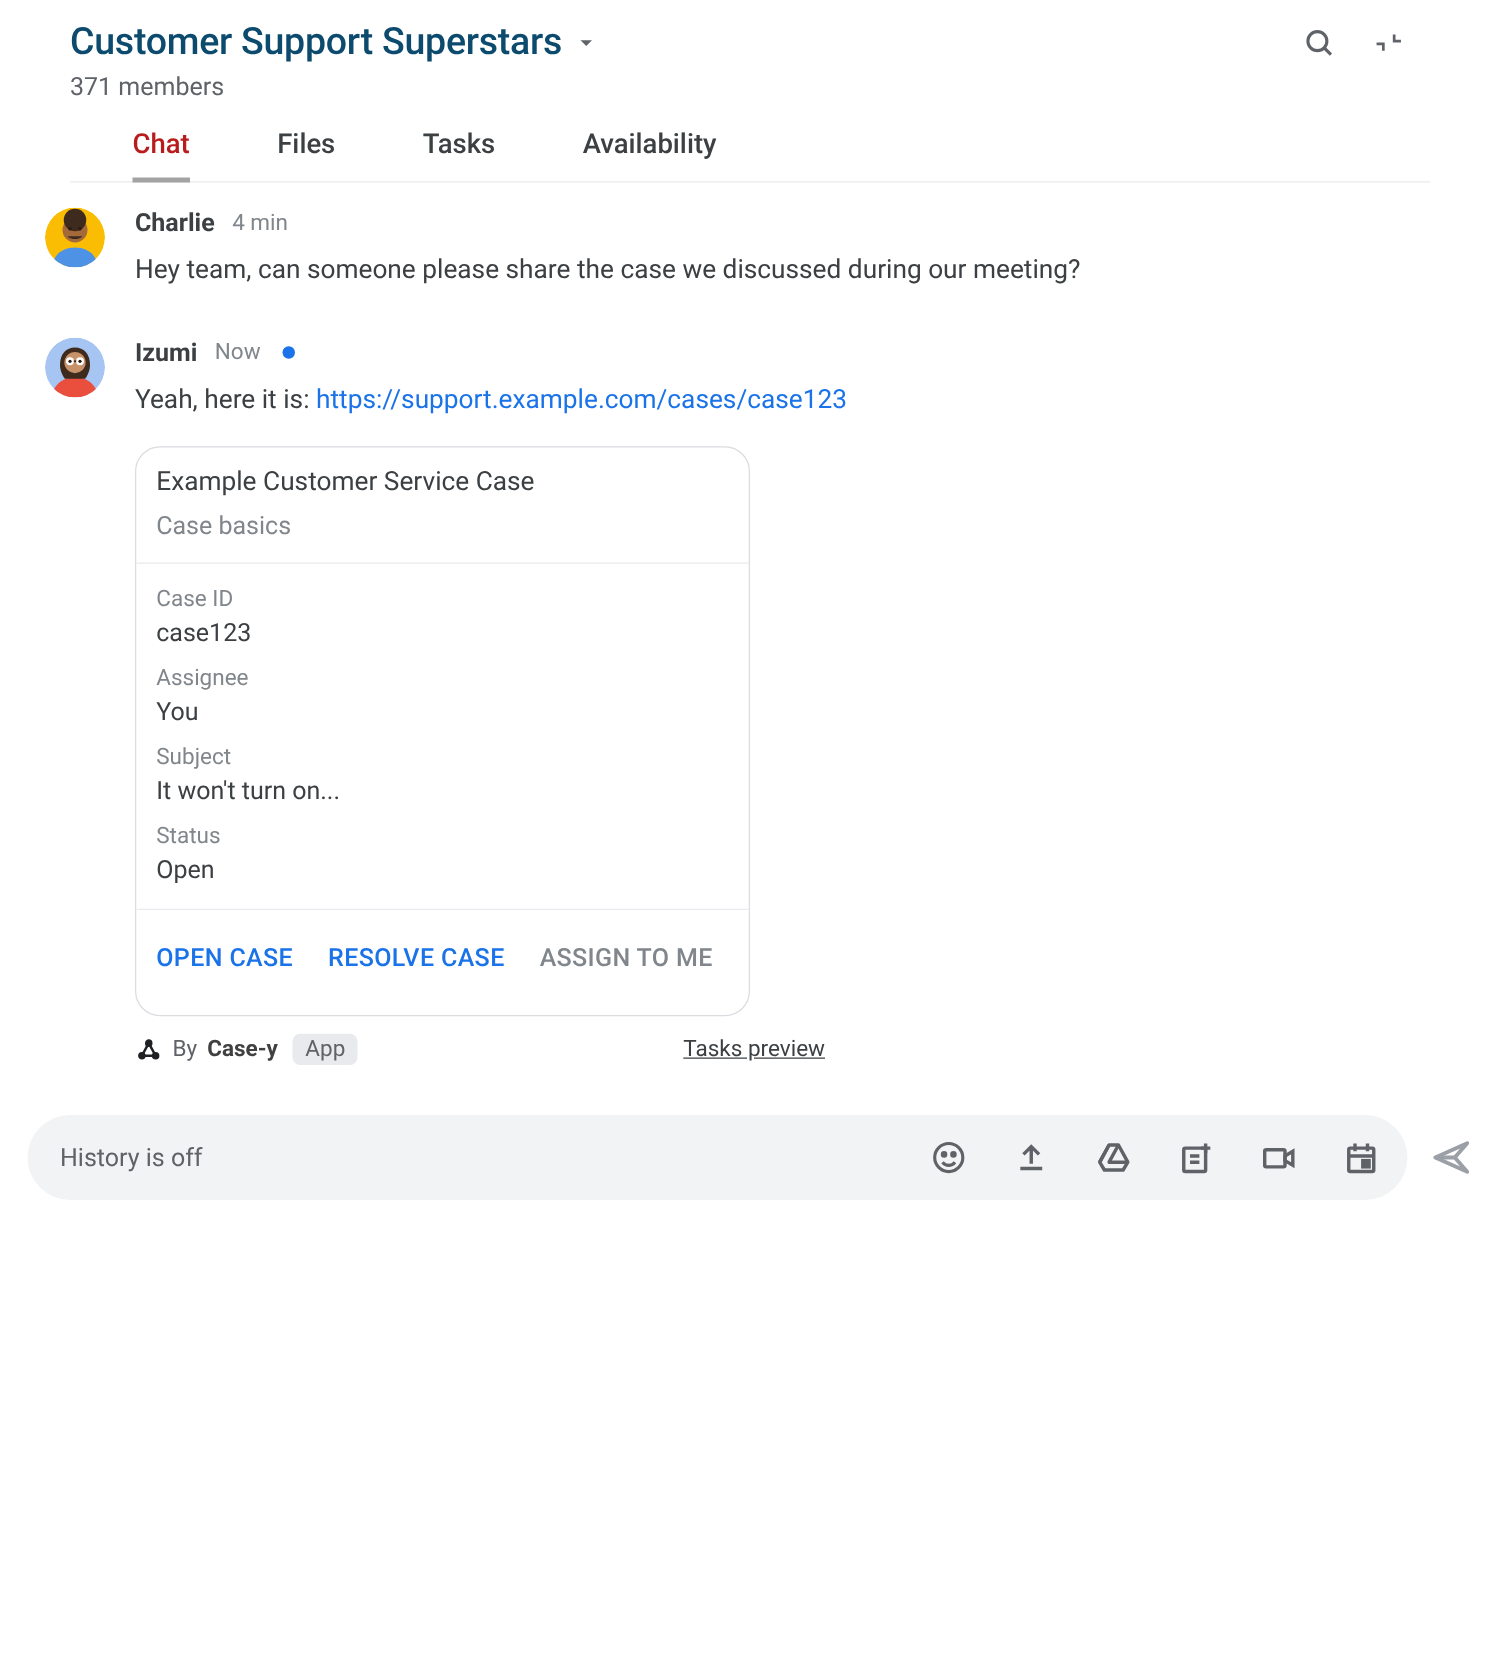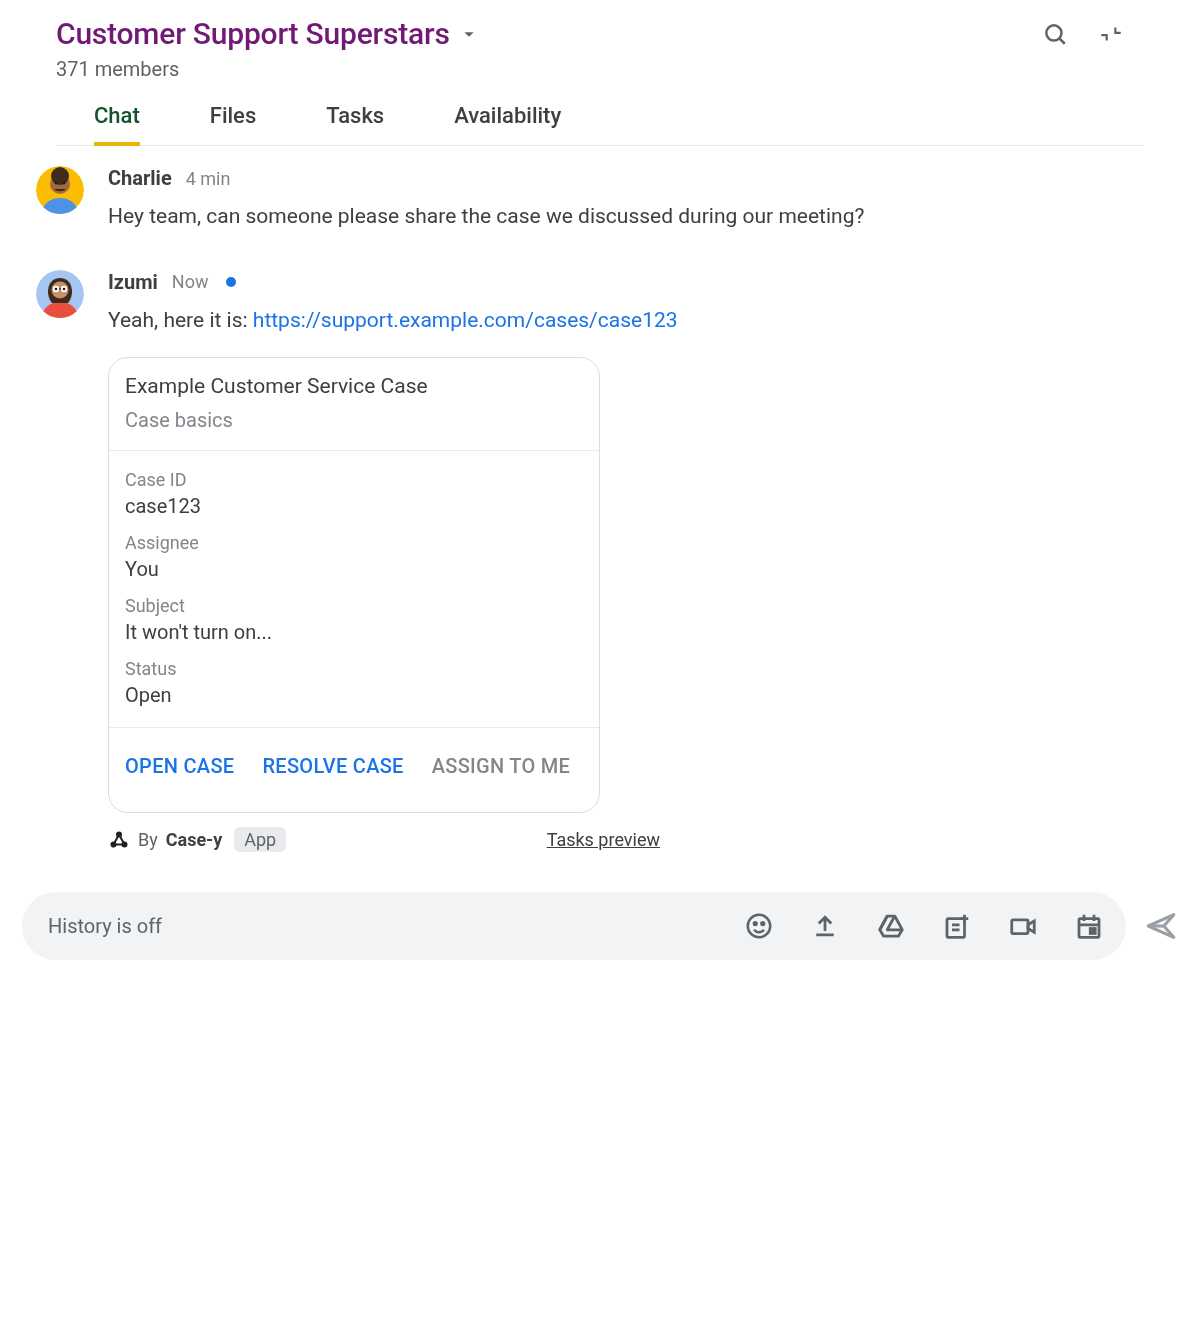--- a/index.html
+++ b/index.html
@@ -15,21 +15,21 @@
   .title-row {
     display: flex;
     align-items: center;
     justify-content: space-between;
   }
   .title-left { display: flex; align-items: center; gap: 8px; }
   .title {
     font-size: 30px;
     font-weight: 500;
     letter-spacing: -0.2px;
-    color: #701a75;
+    color: #0c4a6e;
   }
   .dropdown-icon { color: #5f6368; }
   .title-icons { display: flex; align-items: center; gap: 30px; color: #5f6368; padding-right: 20px;}
   .title-icons span, .title-icons svg { cursor: pointer; }
   .subtitle {
     font-size: 20px;
     color: #5f6368;
     margin-top: 6px;
   }
   .tabs {
@@ -39,23 +39,24 @@
     border-bottom: 1px solid #e8eaed;
     font-size: 22px;
     color: #3c4043;
   }
   .tab {
     padding-bottom: 14px;
     cursor: pointer;
     font-weight: 500;
   }
   .tab.active {
-    color: #14532d;
-    border-bottom: 4px solid #eab308;
+    color: #b91c1c;
+    border-bottom: 4px solid #a3a3a3;
     margin-bottom: -1px;
+    margin-left: 12px;
   }
   .messages {
     padding: 12px 56px 30px 60px;
   }
   .msg {
     display: flex;
     gap: 24px;
     margin-top: 8px;
     position: relative;
   }

